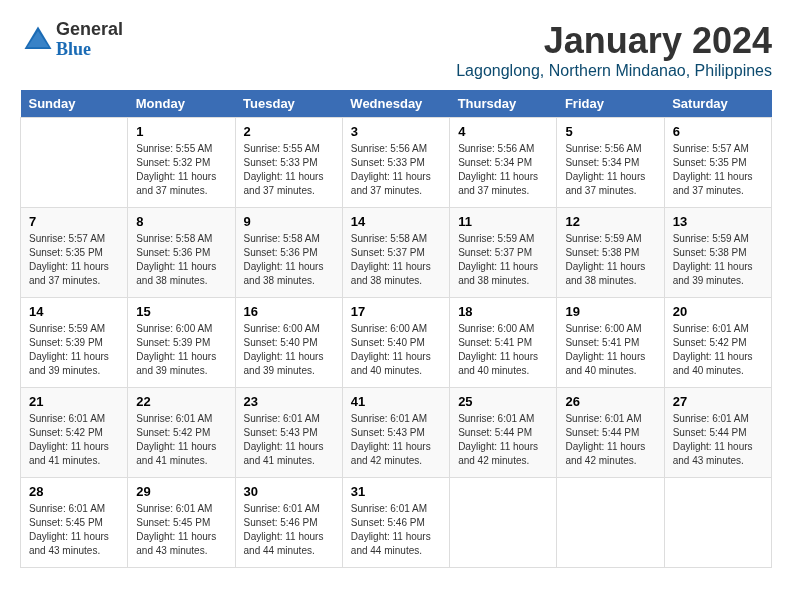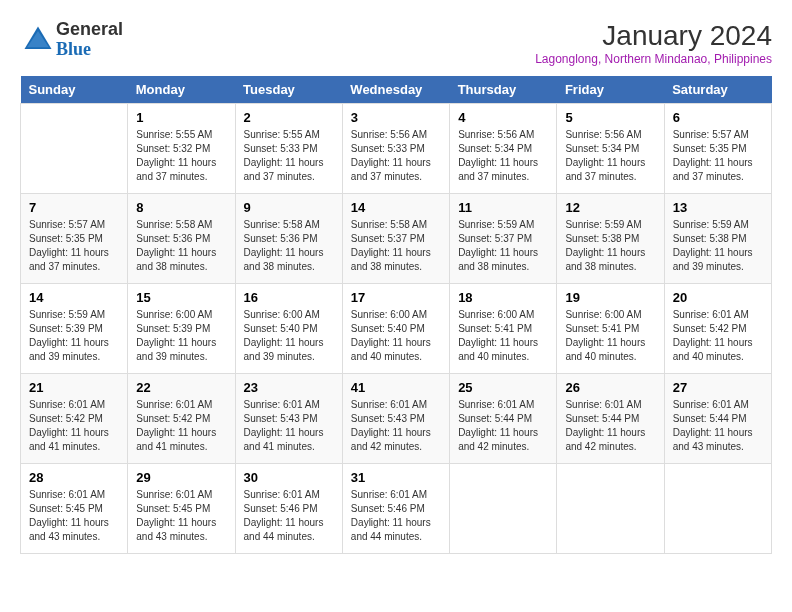--- a/index.html
+++ b/index.html
@@ -30,27 +30,27 @@
     .logo-general { color: #333; }
     .logo-blue { color: #1a6bb5; font-family: Liberation Serif, serif; }
     .logo-icon {
       width: 36px;
       height: 36px;
     }
     .title-block {
       text-align: right;
     }
     .month-title {
-      font-size: 28px;
-      font-weight: normal;
+      font-size: 36px;
+      font-weight: bold;
       color: #333;
     }
     .location {
-      font-size: 12px;
-      color: #a21caf;
+      font-size: 16px;
+      color: #0c4a6e;
     }
     table {
       width: 100%;
       border-collapse: collapse;
       font-size: 11px;
     }
     thead tr th {
       background-color: #3a6db5;
       color: #fff;
       text-align: left;

